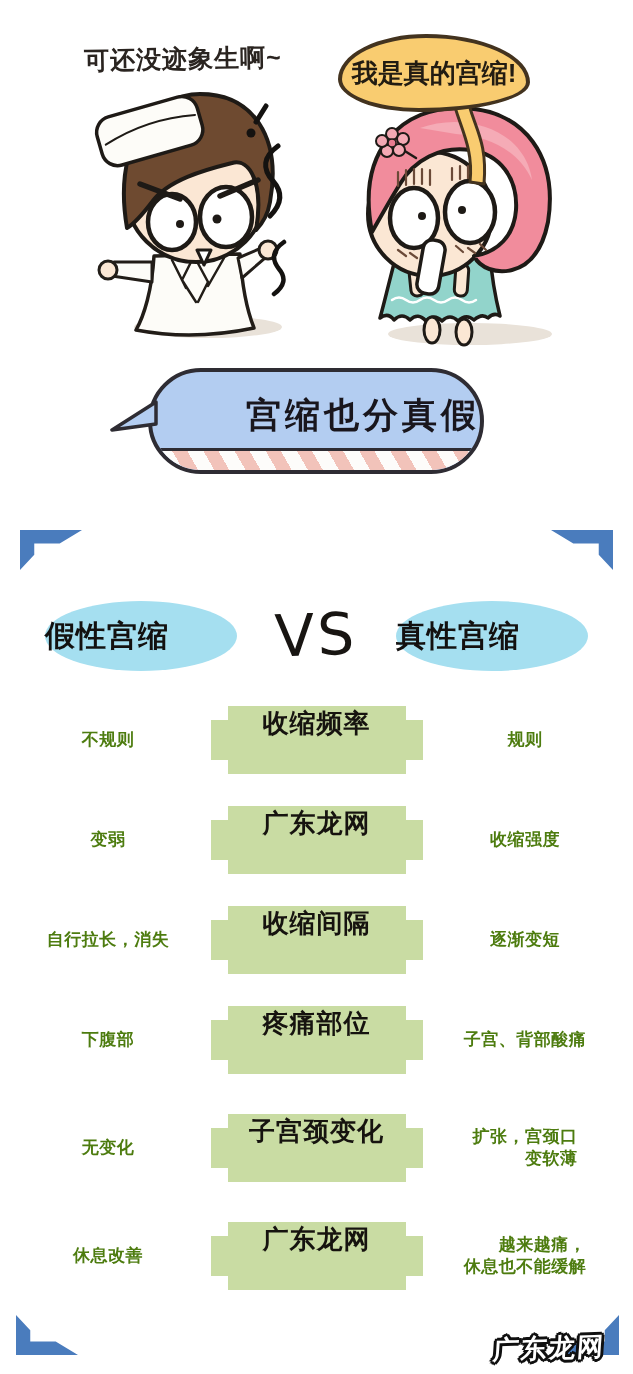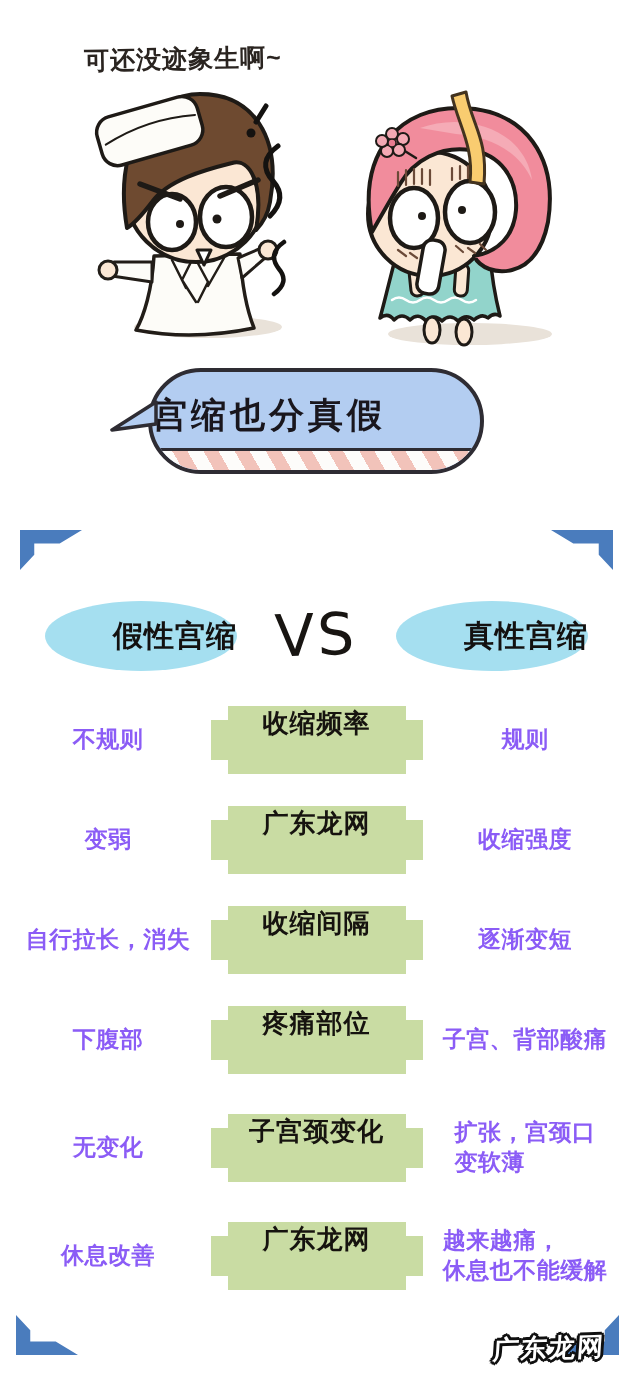--- a/index.html
+++ b/index.html
@@ -20,21 +20,21 @@
     border:4px solid var(--bubble-yellow-outline,#43331f);
     border-radius:46% 54% 58% 42% / 58% 62% 38% 42%;
     display:flex;align-items:center;justify-content:center;
     font-size:26px;font-weight:700;color:#221c12;
   }
   .bubble-blue{
     position:absolute;left:148px;top:368px;width:336px;height:106px;z-index:4;
     background:var(--bubble-blue,#b3cdf1);
     border:4px solid var(--bubble-blue-outline,#2e2c33);
     border-radius:58px;overflow:hidden;
-    display:flex;align-items:center;justify-content:flex-start;
+    display:flex;align-items:center;justify-content:flex-end;
     font-size:35px;font-weight:700;color:#19161d;letter-spacing:4px;
     padding-bottom:12px;box-sizing:border-box;
   }
   .bubble-blue::after{
     content:"";position:absolute;left:0;right:0;bottom:0;height:19px;
     background:repeating-linear-gradient(60deg,
       var(--stripe-pink,#f2c3ba) 0 13px,#fdfcfa 13px 27px);
     border-top:3px solid #2e2c33;
   }
   .bubble-blue-tail{position:absolute;left:110px;top:398px;z-index:5;}
@@ -44,37 +44,37 @@
     background:var(--bracket-blue,#4a7cbd);
     clip-path:polygon(0% 0%,100% 0%,64% 34%,23% 34%,23% 62%,0% 100%);
   }
   .bracket.tl{left:20px;top:530px;}
   .bracket.tr{left:551px;top:530px;transform:scaleX(-1);}
   .bracket.bl{left:16px;top:1315px;transform:scaleY(-1);}
   .bracket.br{left:557px;top:1315px;transform:scale(-1,-1);}
   .oval{
     position:absolute;top:601px;width:192px;height:70px;border-radius:50%;
     background:var(--oval-cyan,#a5dff0);
-    display:flex;align-items:center;justify-content:flex-end;
+    display:flex;align-items:center;justify-content:flex-start;
     font-size:30px;font-weight:700;color:#131110;letter-spacing:1px;
   }
   .oval.left{left:45px;}
   .oval.right{left:396px;}
   .vs-label{
     position:absolute;left:262px;top:594px;width:108px;height:82px;
     display:flex;align-items:center;justify-content:center;
     font-size:58px;font-weight:400;color:#181512;letter-spacing:3px;
     font-family:"DejaVu Sans",sans-serif;transform:rotate(-2deg);
   }
   .vs-row{
     position:absolute;left:0;width:633px;display:grid;
     grid-template-columns:216px 201px 216px;align-items:center;justify-items:center;
   }
   .cell{
-    font-size:23px;font-weight:700;color:#8b5cf6;text-align:left;
+    font-size:17px;font-weight:700;color:#4d7c0f;text-align:right;
     white-space:pre-line;line-height:1.3;letter-spacing:0.5px;
   }
   .badge{
     position:relative;width:178px;height:68px;
     background:var(--badge-green,#c9dca3);
     display:flex;justify-content:center;
   }
   .badge::before{
     content:"";position:absolute;left:-17px;right:-17px;top:14px;bottom:14px;
     background:var(--badge-green,#c9dca3);
@@ -158,20 +158,23 @@
       <circle cx="422" cy="216" r="4" fill="#1e1a16"></circle>
       <circle cx="462" cy="210" r="4" fill="#1e1a16"></circle>
       <rect x="420" y="240" width="22" height="54" rx="9" fill="#ffffff" stroke="#1e1a16" stroke-width="3.5" transform="rotate(10 431 267)"></rect>
     </g>
 
     <path d="M466,92 C472,126 488,138 484,184 L470,182 C474,146 458,124 452,96 Z" fill="#f9cc70" stroke="#43331f" stroke-width="3" stroke-linejoin="round"></path>
   </svg>
 
   <div class="nurse-line">可还没迹象生啊~</div>
 
+  <div class="bubble-yellow">
+    <span>我是真的宫缩!</span>
+  </div>
 
   <svg class="bubble-blue-tail" width="50" height="48" viewBox="0 0 50 48">
     <polygon points="46,4 2,32 46,26" fill="#b3cdf1" stroke="#2e2c33" stroke-width="3.5" stroke-linejoin="round"></polygon>
   </svg>
   <div class="bubble-blue">
     <span>宫缩也分真假</span>
   </div>
 
   <div class="bracket tl"></div>
   <div class="bracket tr"></div>

